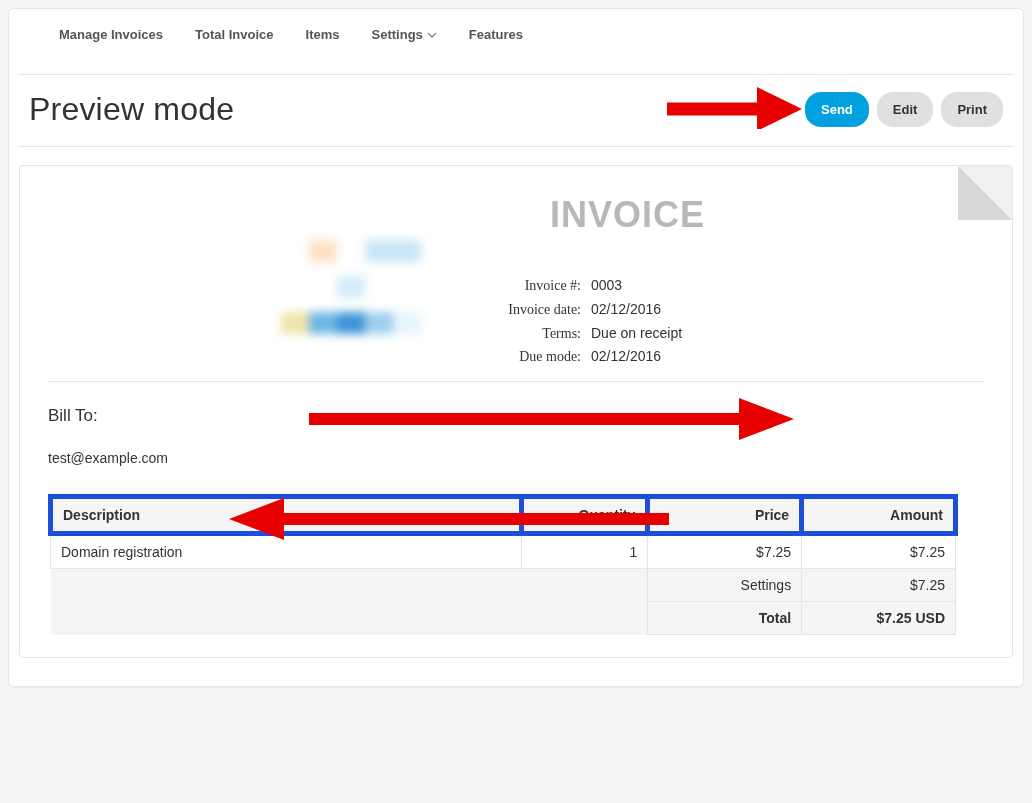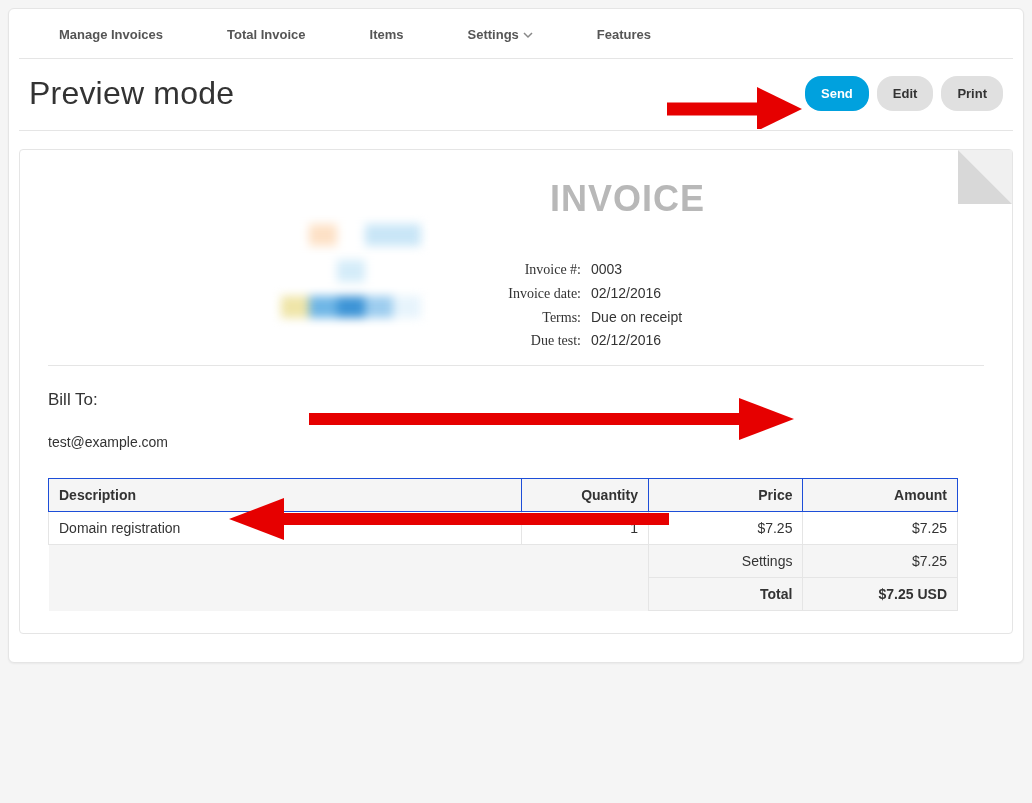--- a/index.html
+++ b/index.html
@@ -15,22 +15,22 @@
     margin: 0 auto;
     background: #fff;
     border: 1px solid #e5e5e5;
     border-radius: 6px;
     padding: 10px 0 28px;
     position: relative;
     box-shadow: 0 1px 2px rgba(0,0,0,0.05);
   }
   .nav {
     display: flex;
-    gap: 64px;
-    padding: 8px 40px 16px;
+    gap: 32px;
+    padding: 8px 40px 32px;
     border-bottom: 1px solid #e5e5e5;
     margin: 0 10px;
   }
   .nav-item {
     font-size: 13px;
     font-weight: 700;
     color: #555;
     cursor: pointer;
     display: flex;
     align-items: center;
@@ -141,21 +141,21 @@
   table.items {
     width: 910px;
     border-collapse: collapse;
     margin-top: 28px;
     font-size: 14px;
   }
   table.items th {
     text-align: left;
     font-weight:700;
     background: #f5f5f5;
-    border:1px solid #1d4ed8;
+    border:5px solid #1d4ed8;
     padding: 8px 10px;
   }
   table.items th.r, table.items td.r { text-align:right; }
   table.items td {
     border:1px solid #e5e5e5;
     padding: 8px 10px;
     border-top:none;
   }
   table.items td.noborder { border:none; }
   .totals td { background:#f5f5f5; }
@@ -230,21 +230,21 @@
           </div>
           <div class="meta-row">
             <div class="meta-label">Invoice date:</div>
             <div class="meta-value">02/12/2016</div>
           </div>
           <div class="meta-row">
             <div class="meta-label">Terms:</div>
             <div class="meta-value">Due on receipt</div>
           </div>
           <div class="meta-row">
-            <div class="meta-label">Due test:</div>
+            <div class="meta-label">Due mode:</div>
             <div class="meta-value">02/12/2016</div>
           </div>
         </div>
       </div>
     </div>
 
     <div class="divider"></div>
 
     <div class="billto">
       <div class="billto-title">Bill To:</div>

